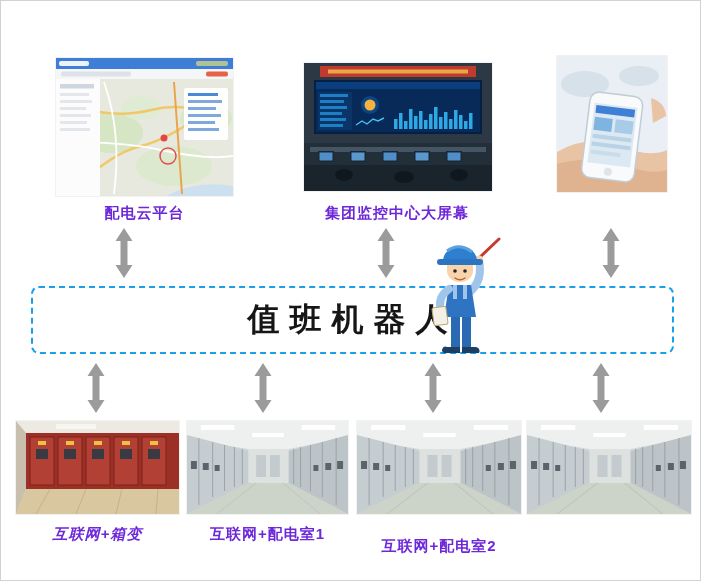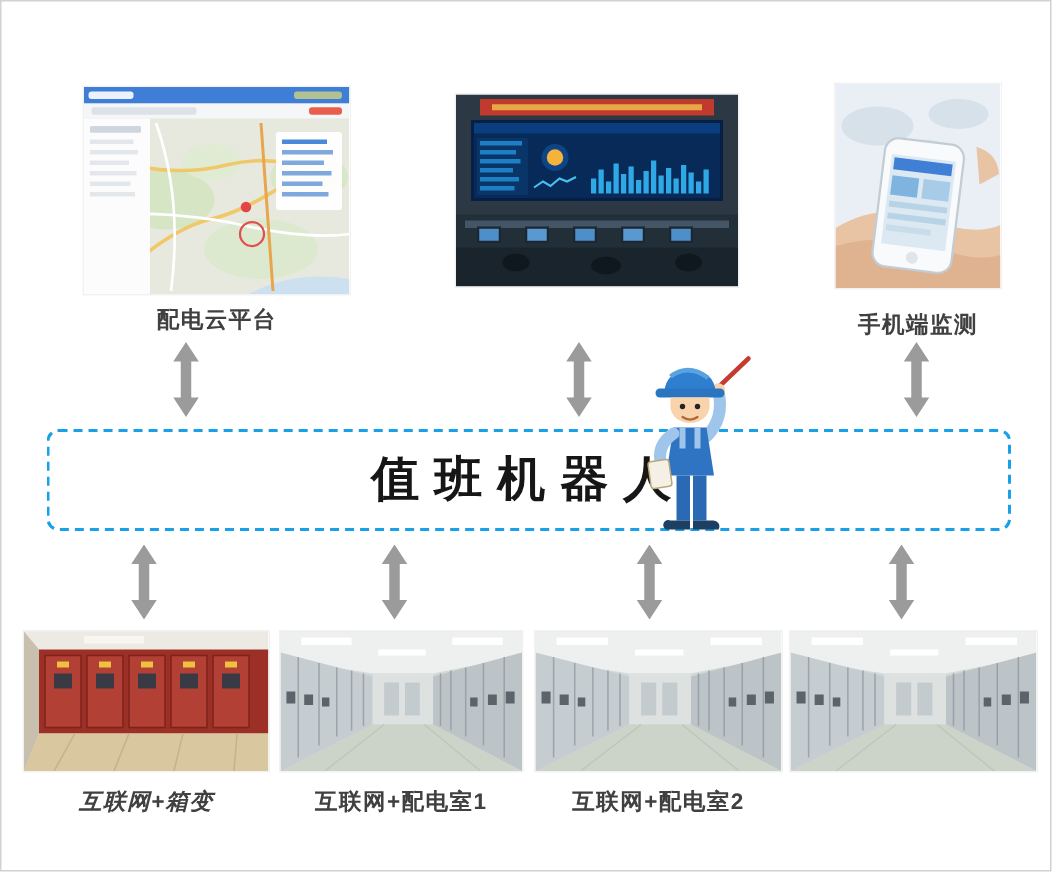--- a/index.html
+++ b/index.html
@@ -20,21 +20,21 @@
     position: absolute;
     overflow: hidden;
     box-shadow: 0 0 0 1px rgba(0,0,0,0.05);
   }
   .photo svg { display:block; width:100%; height:100%; }
   .node-label {
     position: absolute;
     text-align: center;
     font-size: 15px;
     font-weight: bold;
-    color: #404040;
+    color: #6d28d9;
     letter-spacing: 1px;
   }
   .arrow {
     position: absolute;
     width: 18px;
     height: 50px;
   }
   .arrow svg { display:block; width:100%; height:100%; }
   .center-box {
     position: absolute;
@@ -67,21 +67,21 @@
   .p-room1  { left:186px; top:420px; width:161px; height:93px; }
   .p-room2  { left:356px; top:420px; width:164px; height:93px; }
   .p-room3  { left:526px; top:420px; width:164px; height:93px; }
 
   
   .l-map    { left:55px;  top:203px; width:177px; }
   .l-screen { left:290px; top:203px; width:212px; }
   .l-phone  { left:545px; top:206px; width:132px; }
   .l-box    { left:15px;  top:524px; width:163px;font-style:italic; }
   .l-room1  { left:186px; top:524px; width:161px; }
-  .l-room2  { left:356px; top:524px; width:164px; }
+  .l-room2  { left:356px; top:536px; width:164px; }
   .l-room3  { left:526px; top:527px; width:164px; }
 
   
   .a-t1 { left:114px; top:227px; }
   .a-t2 { left:376px; top:227px; }
   .a-t3 { left:601px; top:227px; }
   .a-b1 { left:86px;  top:362px; }
   .a-b2 { left:253px; top:362px; }
   .a-b3 { left:423px; top:362px; }
   .a-b4 { left:591px; top:362px; }
@@ -206,21 +206,21 @@
         <rect x="57" y="63" width="18" height="13" fill="#a8cbe8"></rect>
         <rect x="36" y="80" width="39" height="4" fill="#b8d2e6"></rect>
         <rect x="36" y="88" width="39" height="4" fill="#b8d2e6"></rect>
         <rect x="36" y="96" width="30" height="4" fill="#c8dcea"></rect>
         <circle cx="55.5" cy="116" r="4" fill="#dfe5e9"></circle>
       </g>
     </svg>
   </div>
 
   <div class="node-label l-map">配电云平台</div>
-  <div class="node-label l-phone">手机端监测</div>
+  <div class="node-label l-screen">集团监控中心大屏幕</div>
 
   <div class="arrow a-t1">
     <svg viewBox="0 0 18 50" preserveAspectRatio="none">
         <path d="M9 0 L17.5 13 L12.5 13 L12.5 37 L17.5 37 L9 50 L0.5 37 L5.5 37 L5.5 13 L0.5 13 Z" fill="#9b9b9b"></path>
       </svg>
   </div>
   <div class="arrow a-t2">
     <svg viewBox="0 0 18 50" preserveAspectRatio="none">
         <path d="M9 0 L17.5 13 L12.5 13 L12.5 37 L17.5 37 L9 50 L0.5 37 L5.5 37 L5.5 13 L0.5 13 Z" fill="#9b9b9b"></path>
       </svg>

